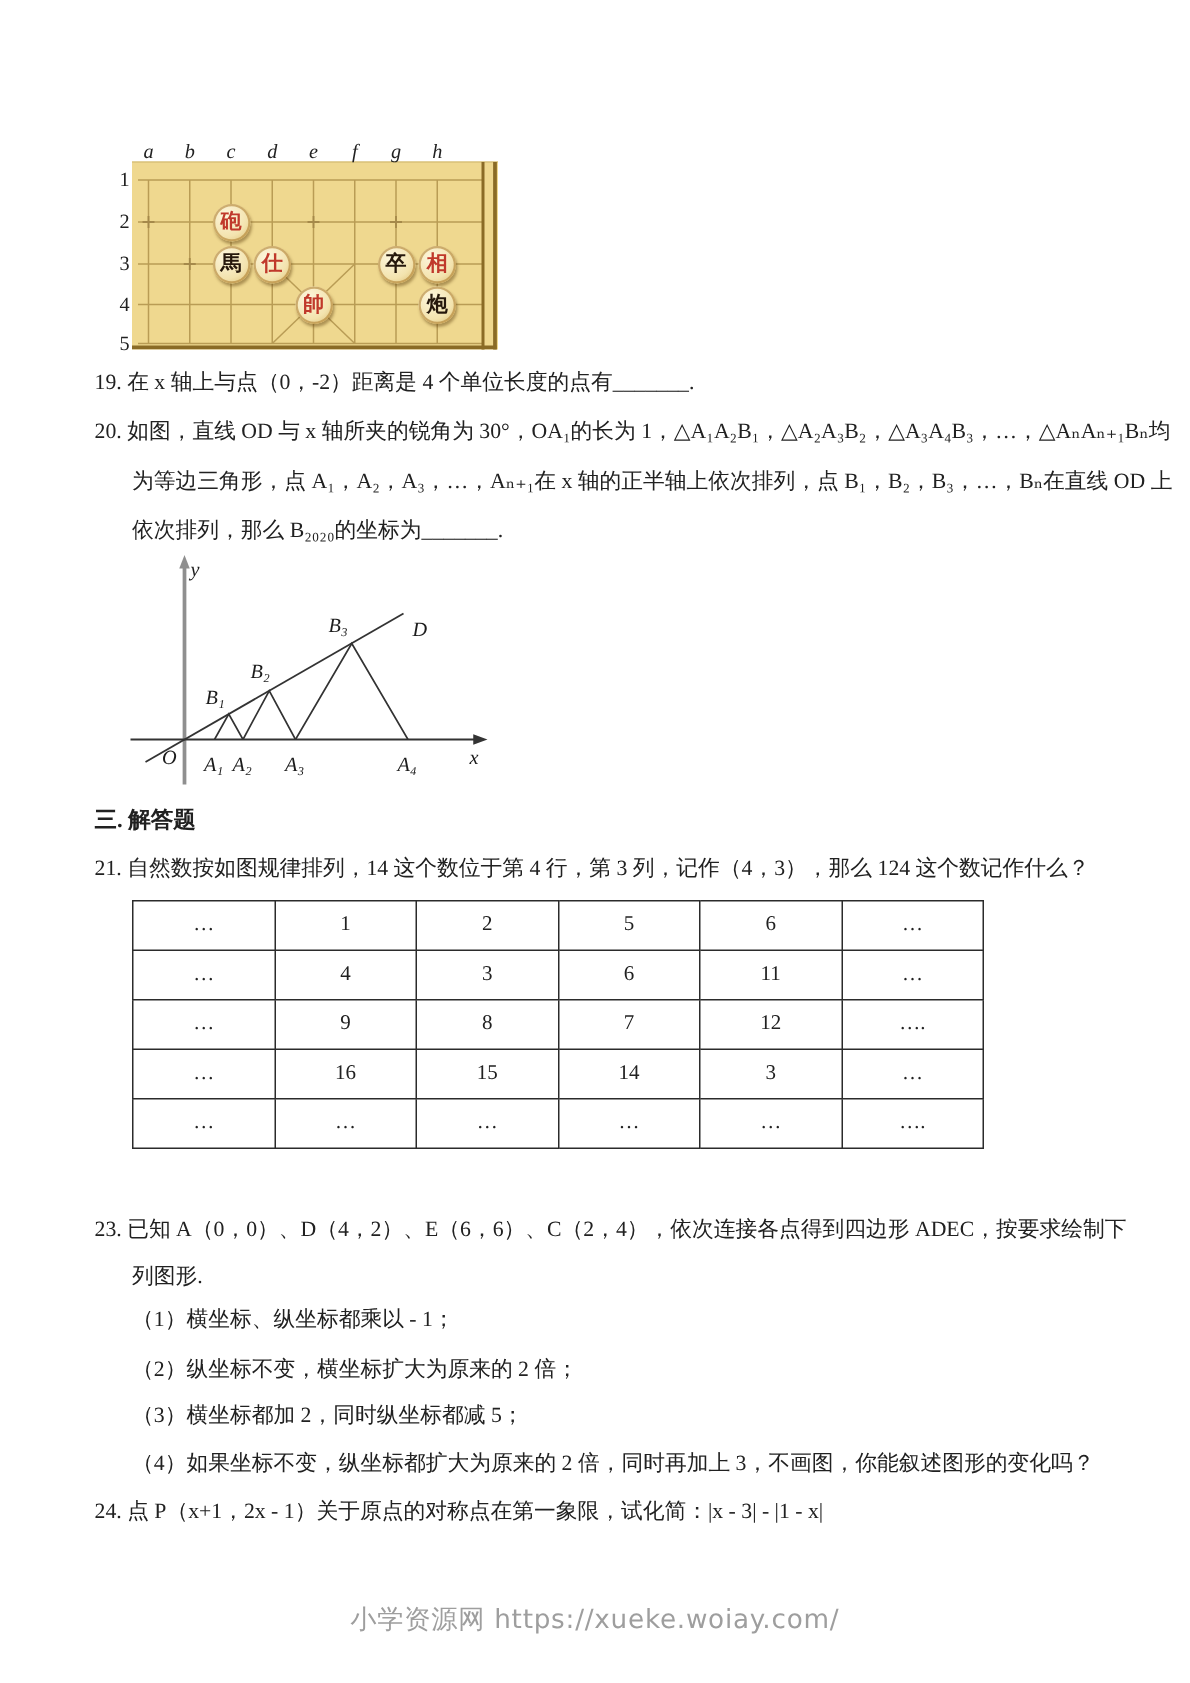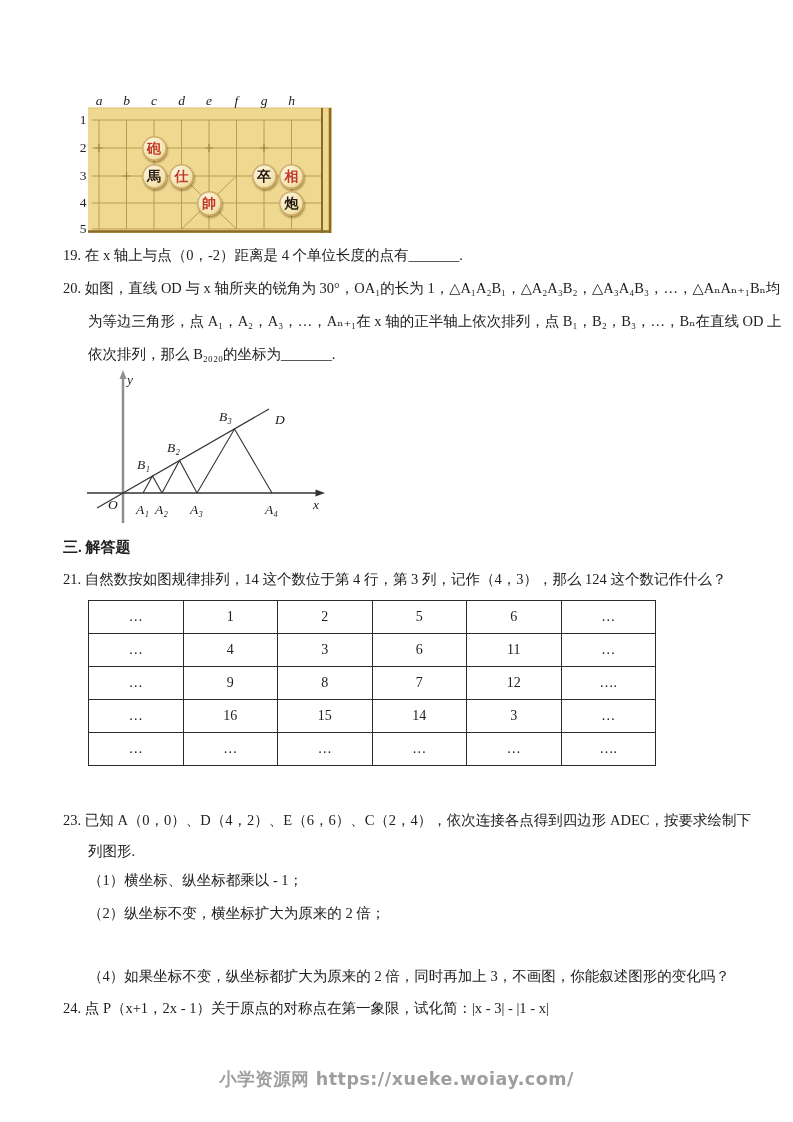--- a/index.html
+++ b/index.html
@@ -30,21 +30,21 @@
   .diagram text { font-size:13.5px; font-style:italic; fill:#1c1c1c;
                   font-family:"Liberation Serif","DejaVu Serif","DejaVu Sans",serif; }
 
   
   .ntable { position:absolute; left:88px; top:600px; border-collapse:collapse; }
   .ntable td { border:1px solid #2b2b2b; width:93.5px; height:32px;
                text-align:center; font-size:14px; padding:0; }
 
   .footer { position:absolute; left:0; top:1067px; width:100%; text-align:center;
             font-family:"DejaVu Sans","Liberation Sans",sans-serif;
-            font-size:17.5px; color:#9e9e9e; letter-spacing:.5px;font-weight:bold; }
+            font-size:17.5px; color:#9e9e9e; letter-spacing:.5px; }
 </style>
 </head>
 <body>
 
 <div class="page">
 
   <div class="board">
     <svg width="262" height="142">
       <rect x="10" y="12" width="244" height="125" fill="#efd88f"></rect>
       <line x1="10" y1="12" x2="254" y2="12" stroke="#d9c177" stroke-width="1"></line>
@@ -187,18 +187,19 @@
       <td>…</td>
       <td>….</td>
     </tr>
   </tbody>
     </table>
 
   <div class="tline" style="left:63px;top:812px">23. 已知 A（0，0）、D（4，2）、E（6，6）、C（2，4），依次连接各点得到四边形 ADEC，按要求绘制下</div>
   <div class="tline" style="left:88px;top:843px">列图形.</div>
   <div class="tline" style="left:88px;top:872px">（1）横坐标、纵坐标都乘以 - 1；</div>
   <div class="tline" style="left:88px;top:905px">（2）纵坐标不变，横坐标扩大为原来的 2 倍；</div>
+  <div class="tline" style="left:88px;top:936px">（3）横坐标都加 2，同时纵坐标都减 5；</div>
   <div class="tline" style="left:88px;top:968px">（4）如果坐标不变，纵坐标都扩大为原来的 2 倍，同时再加上 3，不画图，你能叙述图形的变化吗？</div>
   <div class="tline" style="left:63px;top:1000px">24. 点 P（x+1，2x - 1）关于原点的对称点在第一象限，试化简：|x - 3| - |1 - x|</div>
 
   <div class="footer">小学资源网 https://xueke.woiay.com/</div>
 
 </div>
 
 </body></html>

